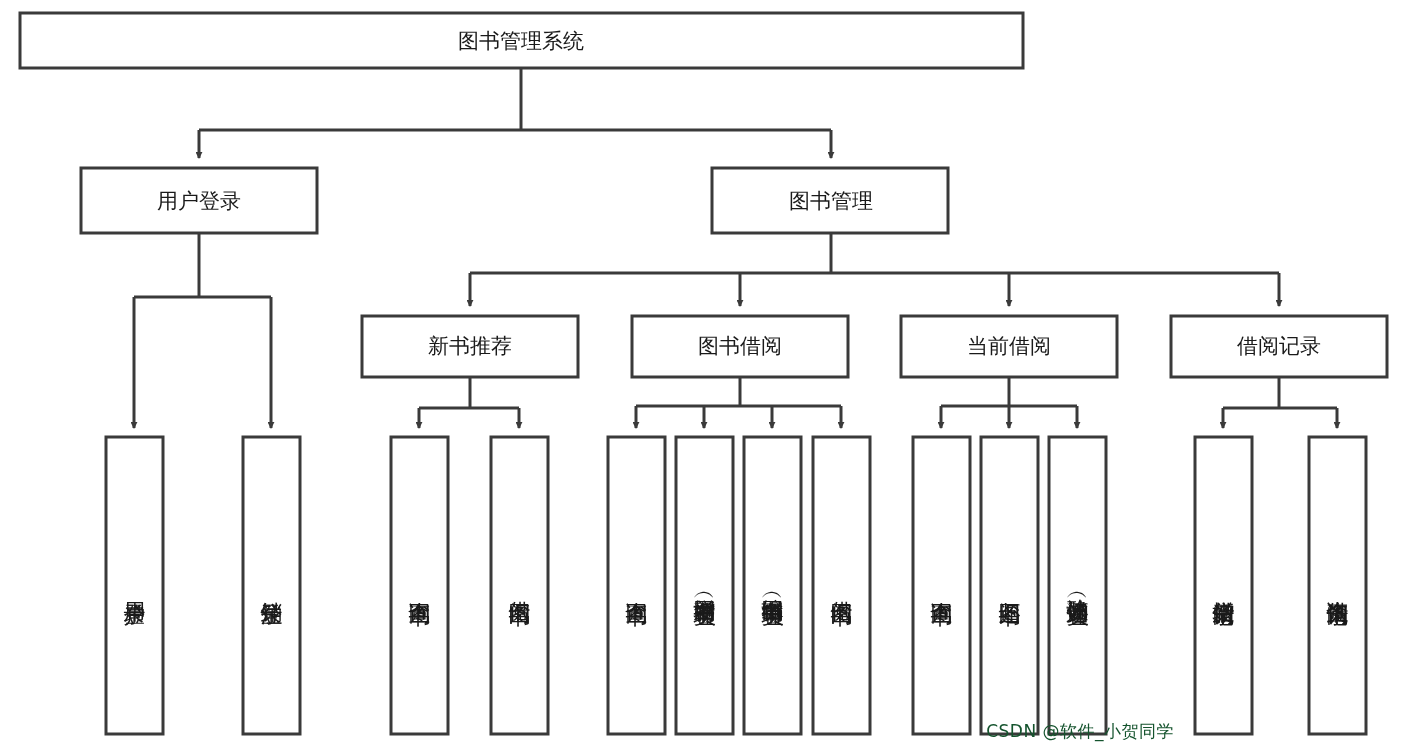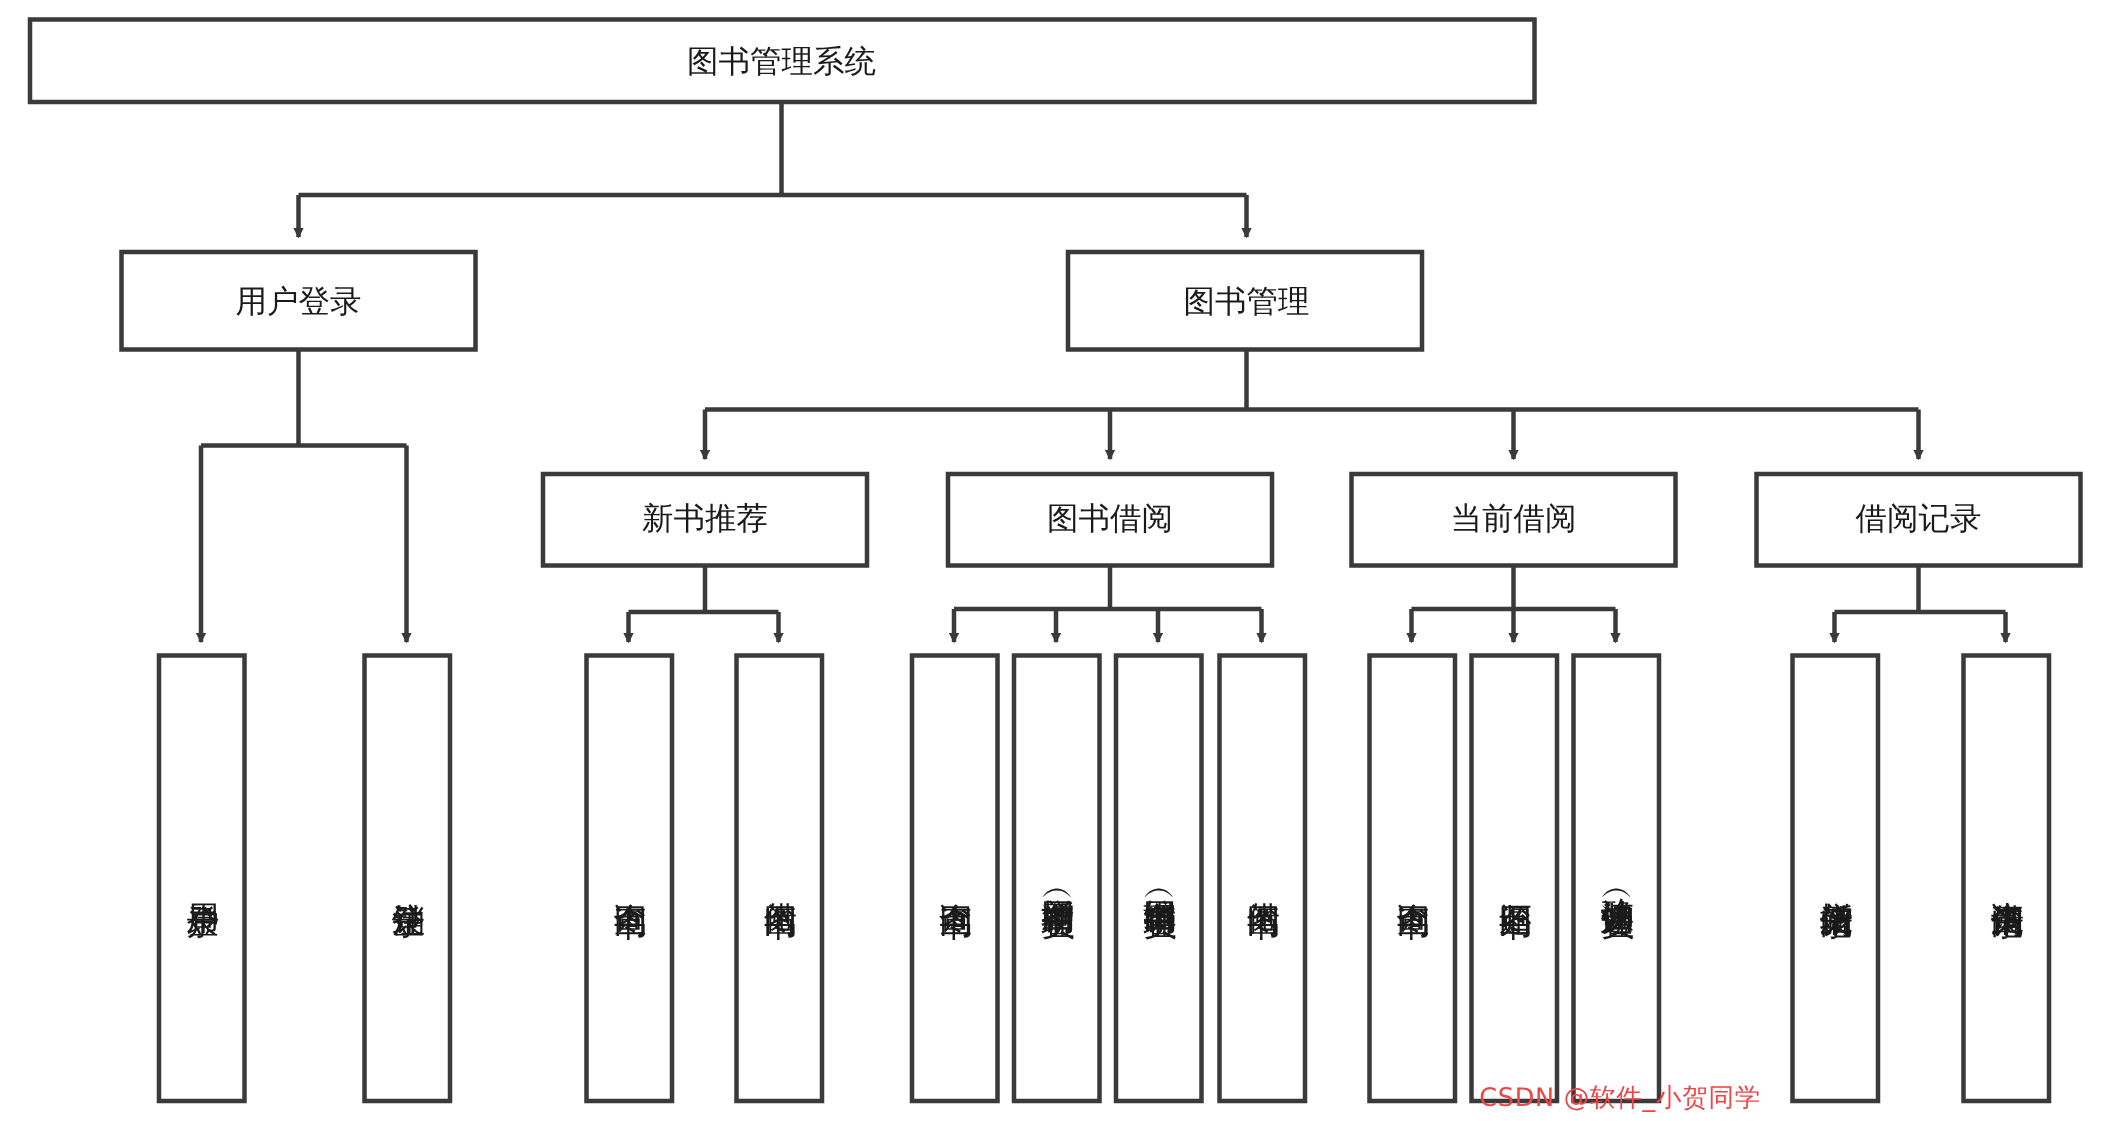--- a/index.html
+++ b/index.html
@@ -71,21 +71,21 @@
     letter-spacing: 1px;
     white-space: nowrap;
     text-align: center;
   }
   .watermark {
     position: absolute;
     right: 8px;
     bottom: 4px;
     font-family: "DejaVu Sans", "Liberation Sans", sans-serif;
     font-size: 17px;
-    color: #ef4444;
+    color: #14532d;
     white-space: nowrap;
     letter-spacing: 0.5px;
   }
 </style>
 </head>
 <body>
 
 <div id="diagram-root">
 
   <svg id="flow" viewBox="0 0 1405 747">

